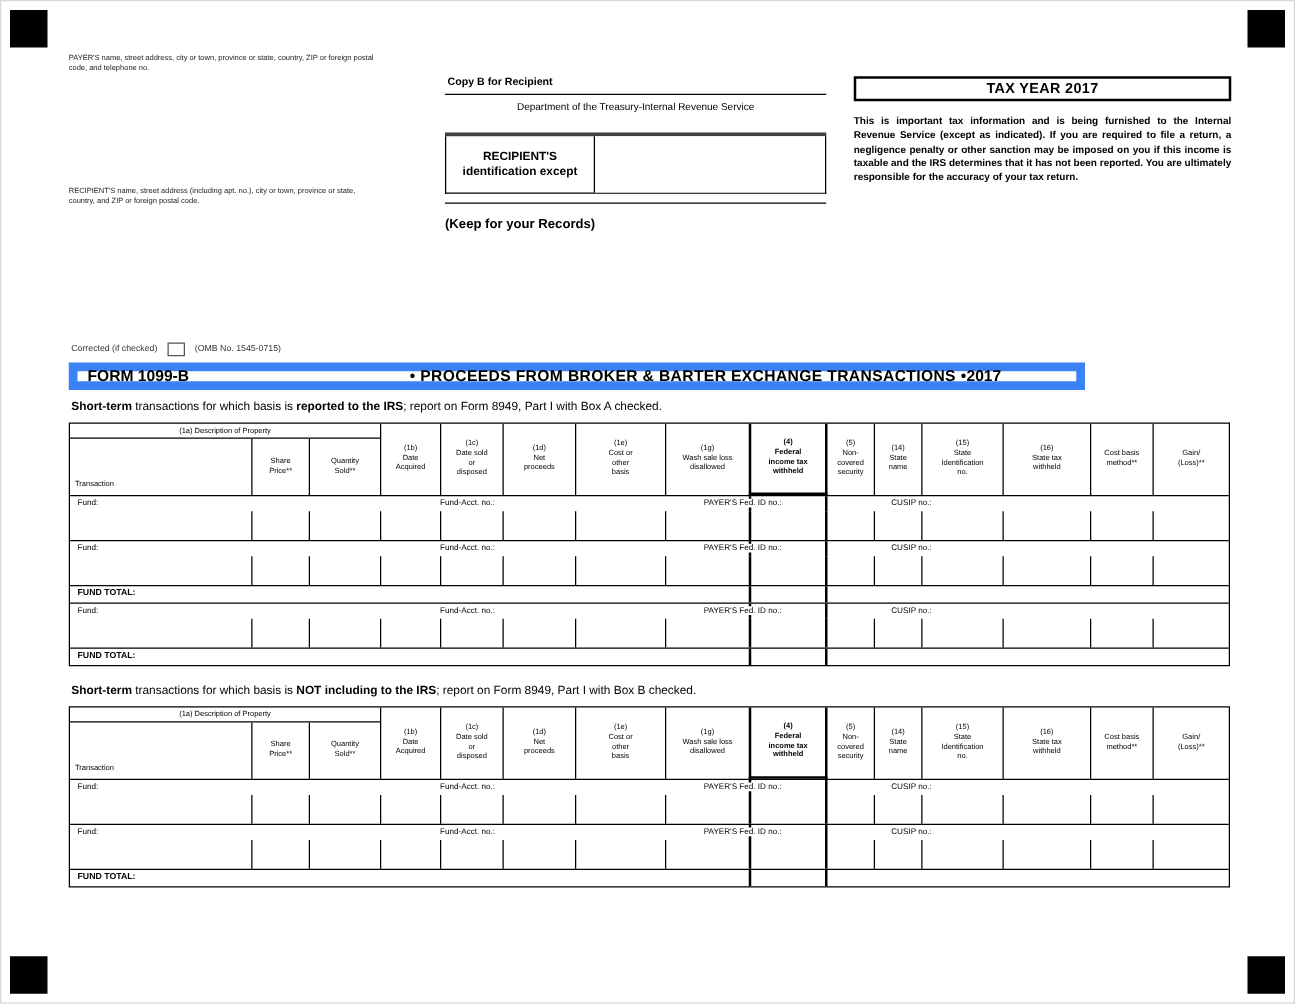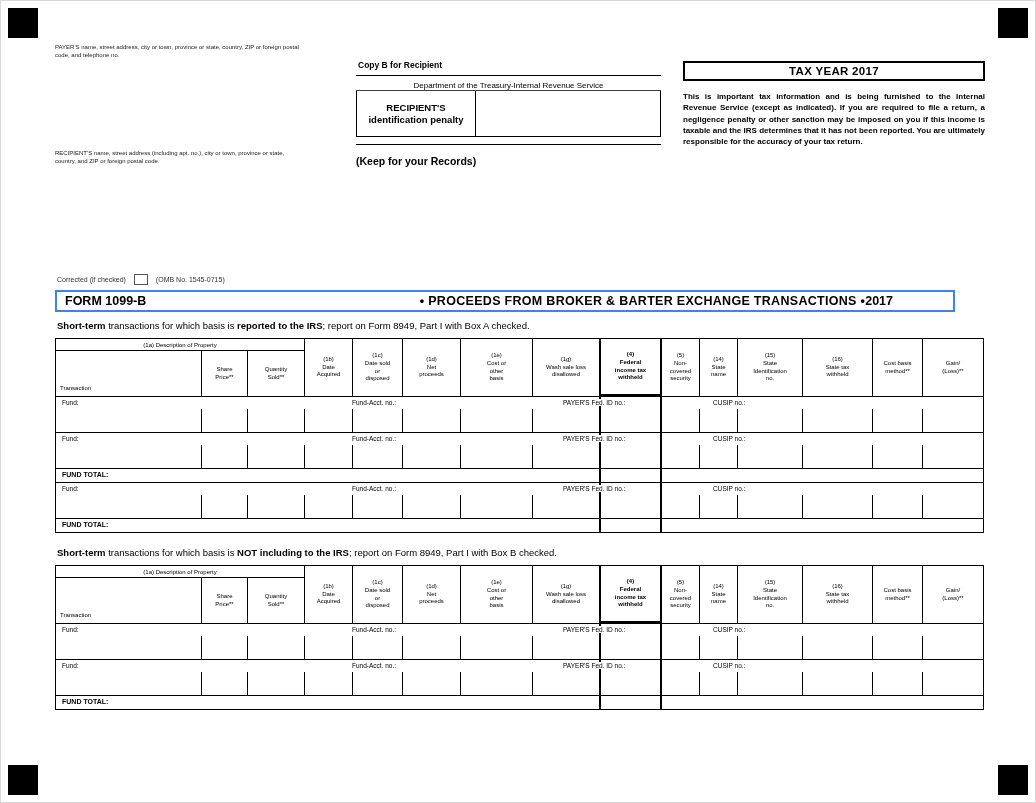--- a/index.html
+++ b/index.html
@@ -10,36 +10,36 @@
   .corner { position:absolute; width:30px; height:30px; background:#000; }
   .tl { left:8px; top:8px; } .tr { right:8px; top:8px; }
   .bl { left:8px; bottom:8px; } .br { right:8px; bottom:8px; }
 
   .addr { position:absolute; font-size:6px; line-height:1.35; color:#222; width:250px; }
   .payer { left:55px; top:43px; }
   .recip { left:55px; top:149px; }
 
   .center-col { position:absolute; left:356px; top:60px; width:305px; }
   .copy-b { font-weight:bold; font-size:8.5px; padding:0 0 5px 2px; border-bottom:1.5px solid #000; }
-  .dept { text-align:center; font-size:8px; padding:5px 0 0; border-bottom:1px solid #404040; }
+  .dept { text-align:center; font-size:8px; padding:5px 0 16px; border-bottom:3px solid #404040; }
   .rid-box { height:46px; border:1px solid #000; border-top:none; display:flex; }
   .rid-label { width:119px; display:flex; align-items:center; justify-content:center; text-align:center; font-weight:bold; font-size:9.5px; line-height:1.25; border-right:1px solid #000; padding:2px; }
   .rid-value { flex:1; background:#fff; }
   .rule2 { border-top:1.5px solid #000; margin-top:7px; }
   .keep { font-weight:bold; font-size:10.5px; margin-top:10px; }
 
   .right-col { position:absolute; left:683px; top:61px; width:302px; }
   .tax-year-box { border:2px solid #000; text-align:center; font-weight:bold; font-size:11.5px; padding:2px 1px; letter-spacing:.3px; }
   .notice { margin-top:10px; font-weight:bold; font-size:8px; line-height:1.42; text-align:justify; }
 
   .corrected-row { position:absolute; left:57px; top:274px; display:flex; align-items:center; font-size:7px; color:#333; }
   .corrected-label { margin-right:8px; }
   .checkbox { width:14px; height:11px; border:1px solid #555; display:inline-block; margin-right:8px; background:#fff; }
 
-  .form-bar { position:absolute; left:55px; top:290px; width:900px; height:22px; border:2px solid #3b82f6; display:flex; align-items:center; font-weight:bold; font-size:12.5px; }
+  .form-bar { position:absolute; left:55px; top:290px; width:813px; height:22px; border:7px solid #3b82f6; display:flex; align-items:center; font-weight:bold; font-size:12.5px; }
   .fb-name { margin-left:8px; white-space:nowrap; }
   .fb-title { flex:1; text-align:right; letter-spacing:.3px; }
   .fb-year { margin-right:60px; white-space:nowrap; }
 
   .section-heading { position:absolute; left:57px; font-size:9.5px; color:#000; }
   .sh-a { top:320px; } .sh-b { top:547px; }
   .section-heading b { font-weight:bold; }
 
   .tbl { position:absolute; left:55px; width:929px; border:1.5px solid #000; background:#fff; }
   .tbl-a { top:338px; } .tbl-b { top:565px; }
@@ -77,21 +77,21 @@
   <div class="corner bl"></div>
   <div class="corner br"></div>
 
   <div class="addr payer">PAYER'S name, street address, city or town, province or state, country, ZIP or foreign postal code, and telephone no.</div>
   <div class="addr recip">RECIPIENT'S name, street address (including apt. no.), city or town, province or state, country, and ZIP or foreign postal code.</div>
 
   <div class="center-col">
     <div class="copy-b">Copy B for Recipient</div>
     <div class="dept">Department of the Treasury-Internal Revenue Service</div>
     <div class="rid-box">
-      <div class="rid-label">RECIPIENT'S identification penalty</div>
+      <div class="rid-label">RECIPIENT'S identification except</div>
       <div class="rid-value"></div>
     </div>
     <div class="rule2"></div>
     <div class="keep">(Keep for your Records)</div>
   </div>
 
   <div class="right-col">
     <div class="tax-year-box">TAX YEAR 2017</div>
     <div class="notice">This is important tax information and is being furnished to the Internal Revenue Service (except as indicated).  If you are required to file a return, a negligence penalty or other sanction may be imposed on you if this income is taxable and the IRS determines that it has not been reported.  You are ultimately responsible for the accuracy of your tax return.</div>
   </div>

